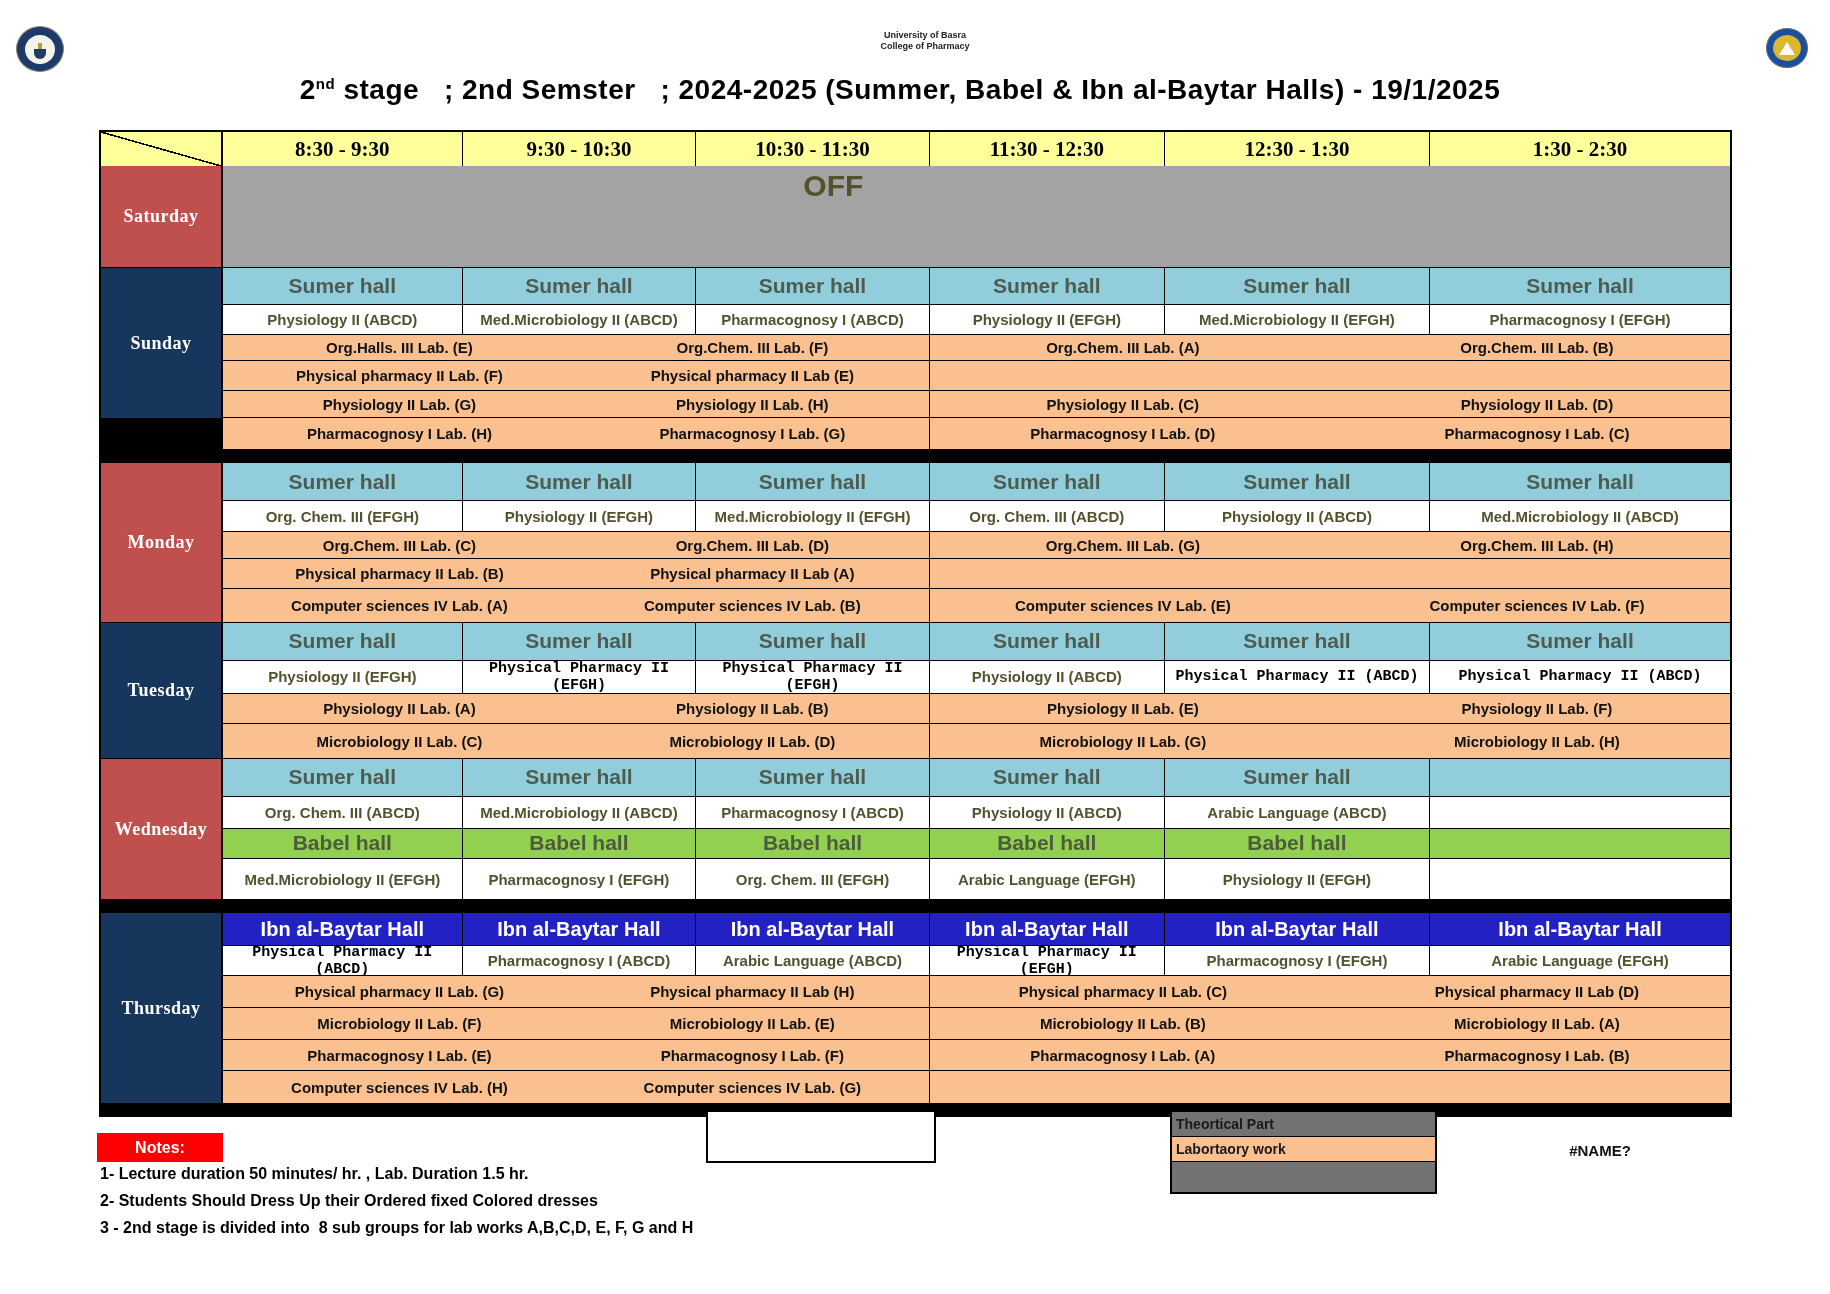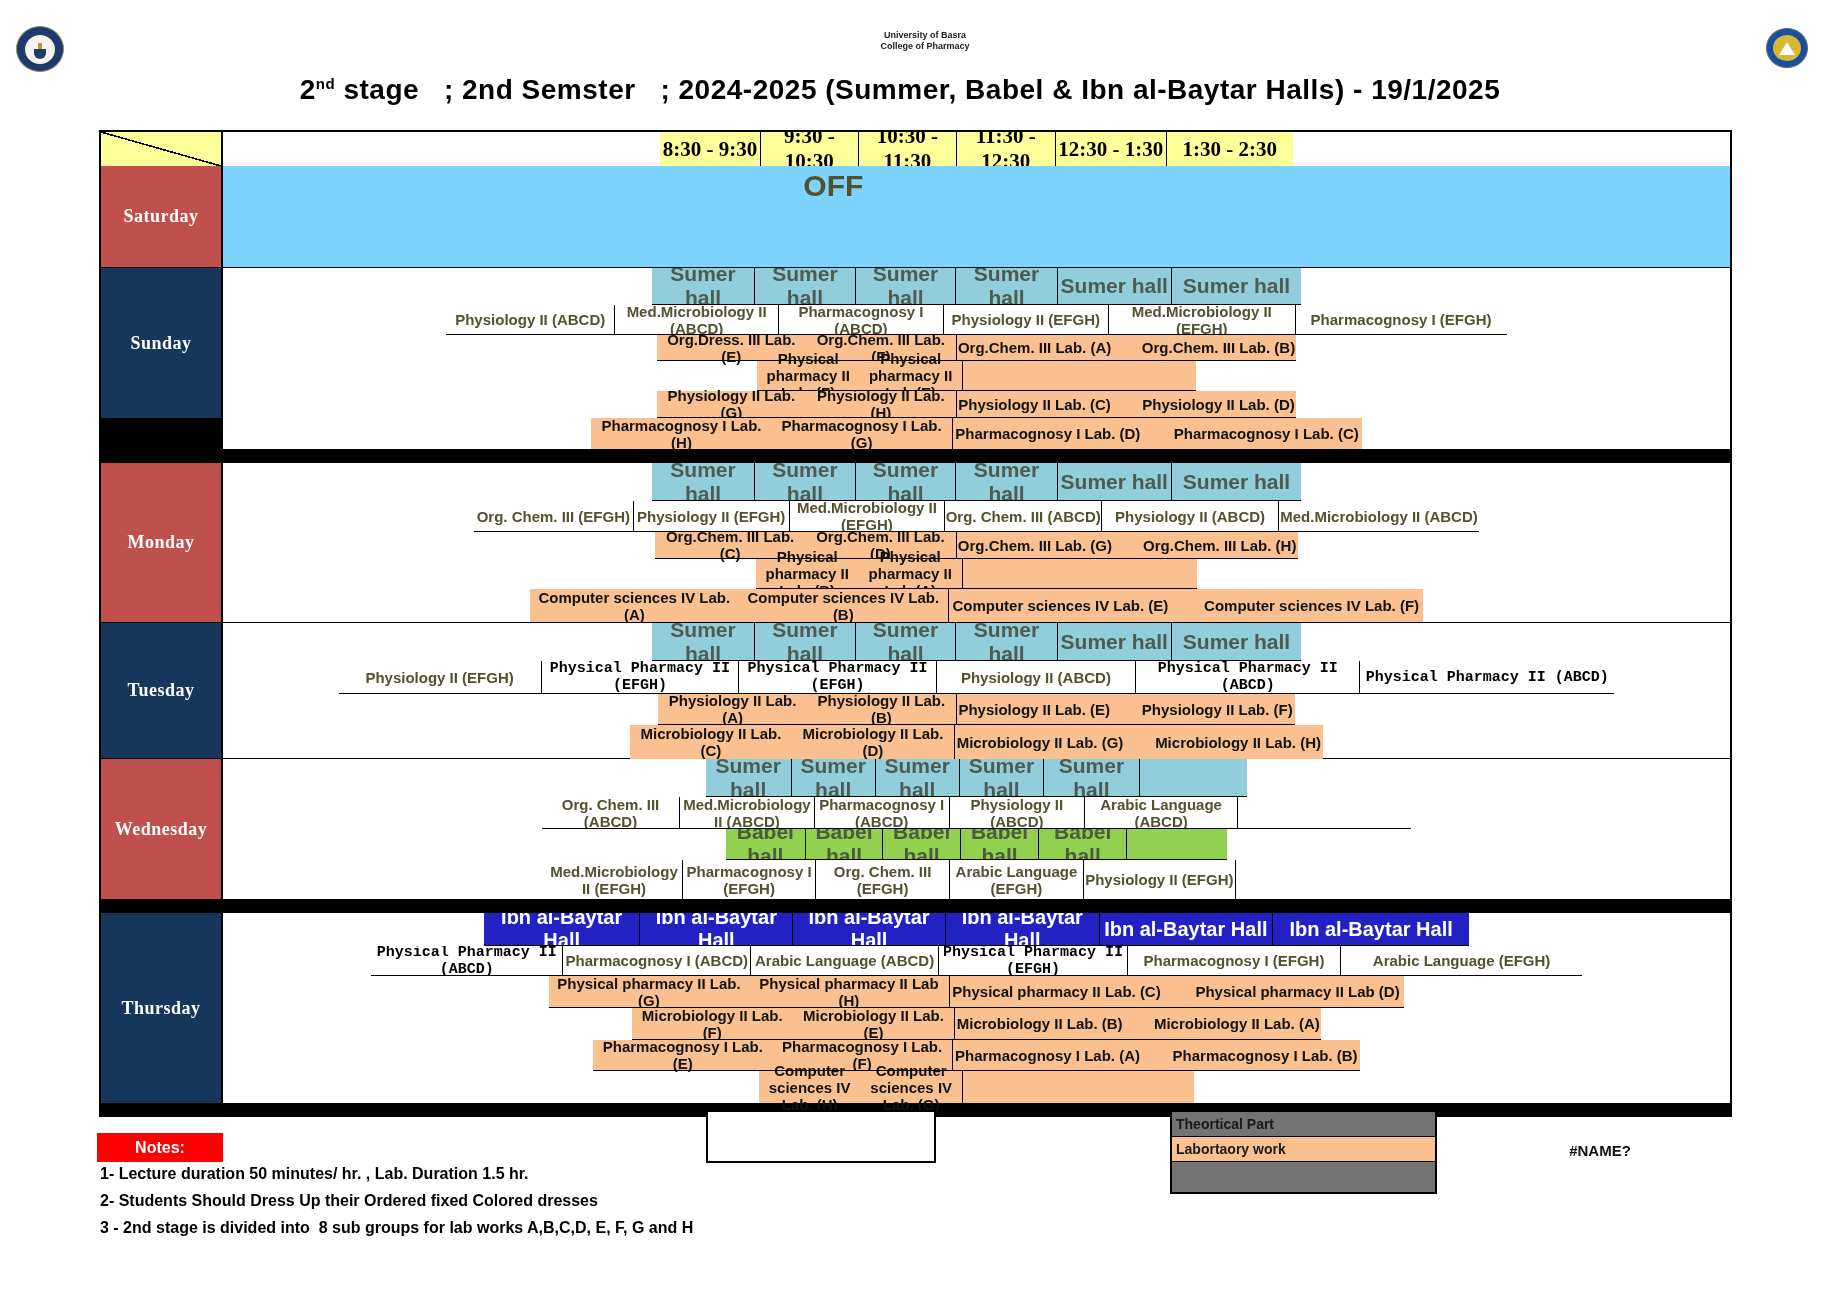--- a/index.html
+++ b/index.html
@@ -28,21 +28,21 @@
                border-bottom:13px solid #fdfdfd; }
 
   
   .tbl { position:absolute; left:99px; top:130px; width:1633px; border:2px solid #000; background:#fff; }
   .blk { display:flex; }
   .daycol { width:122px; border-right:2px solid #000; display:flex; flex-direction:column; }
   .daycell { flex:1; display:flex; align-items:center; justify-content:center;
              font-family:"Liberation Serif", serif; font-weight:bold; font-size:18px;
              color:#fff; letter-spacing:.5px; }
   .dayblack { background:#000; }
-  .content { flex:1; display:flex; flex-direction:column; position:relative;align-items:center; }
+  .content { flex:1; display:flex; flex-direction:column; position:relative; }
   .row { display:flex; border-bottom:1.5px solid #000; }
   .row.noline { border-bottom:none; }
   .cell { display:flex; align-items:center; justify-content:center; border-right:1.5px solid #000;
           text-align:center; overflow:hidden; }
   .cell:last-child { border-right:none; }
   .c1{width:15.9%;} .c2{width:15.5%;} .c3{width:15.5%;} .c4{width:15.6%;} .c5{width:17.6%;} .c6{flex:1;}
 
   .hdr .cell { background:#FFFF99; font-family:"Liberation Serif", serif; font-weight:bold; font-size:21px; color:#000; }
   .corner { width:122px; border-right:2px solid #000; background:#FFFF99;
             background-image:linear-gradient(to top right, transparent 48.8%, #000 48.8%, #000 51.2%, transparent 51.2%); }
@@ -56,21 +56,21 @@
   .subj.dark { color:#000;font-family:Liberation Mono, monospace; }
   .lab   { background:#FAC090; }
   .hl { width:46.9%; border-right:1.5px solid #000; display:flex; }
   .hr { flex:1; display:flex;gap:28px; }
   .slot { width:50%; display:flex; align-items:center; justify-content:center;
           font-weight:bold; font-size:15px; color:#121212; text-align:center; }
   .band { background:#000; }
 
   .off { position:absolute; left:33%; width:15%; top:3px; text-align:center;
          font-weight:bold; font-size:30px; color:#53512e; }
-  .sat-area { background:#7dd3fc; }
+  .sat-area { background:#a3a3a3; }
 
   
   .emptybox { position:absolute; left:706px; top:1110px; width:230px; height:53px;
               border:2px solid #000; background:#fff; }
   .legend { position:absolute; left:1170px; top:1110px; width:267px; border:2px solid #000; }
   .legend .lrow { height:25px; display:flex; align-items:center; padding-left:4px;
                   font-weight:bold; font-size:14px; color:#1a1a1a; border-bottom:1.5px solid #000; background:#737373; }
   .legend .lrow.orange { background:#FAC090; }
   .legend .lrow.empty { height:30px; border-bottom:none; }
   .name-err { position:absolute; left:1545px; top:1142px; width:110px; text-align:center;
@@ -145,21 +145,21 @@
         <div class="row" style="height:30px;">
           <div class="cell subj c1">Physiology II (ABCD)</div>
           <div class="cell subj c2">Med.Microbiology II (ABCD)</div>
           <div class="cell subj c3">Pharmacognosy I (ABCD)</div>
           <div class="cell subj c4">Physiology II (EFGH)</div>
           <div class="cell subj c5">Med.Microbiology II (EFGH)</div>
           <div class="cell subj c6">Pharmacognosy I (EFGH)</div>
         </div>
         <div class="row lab" style="height:26px;">
           <div class="hl">
-              <div class="slot">Org.Dress. III Lab. (E)</div>
+              <div class="slot">Org.Halls. III Lab. (E)</div>
               <div class="slot">Org.Chem. III Lab. (F)</div>
             </div>
           <div class="hr">
               <div class="slot">Org.Chem. III Lab. (A)</div>
               <div class="slot">Org.Chem. III Lab. (B)</div>
             </div>
         </div>
         <div class="row lab" style="height:30px;">
           <div class="hl">
               <div class="slot">Physical pharmacy II Lab. (F)</div>

